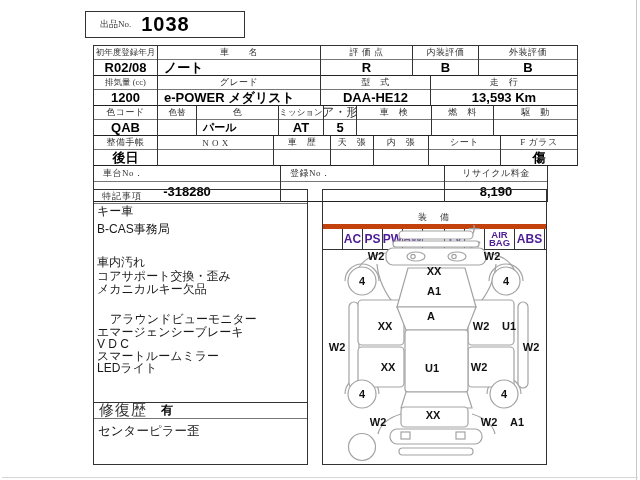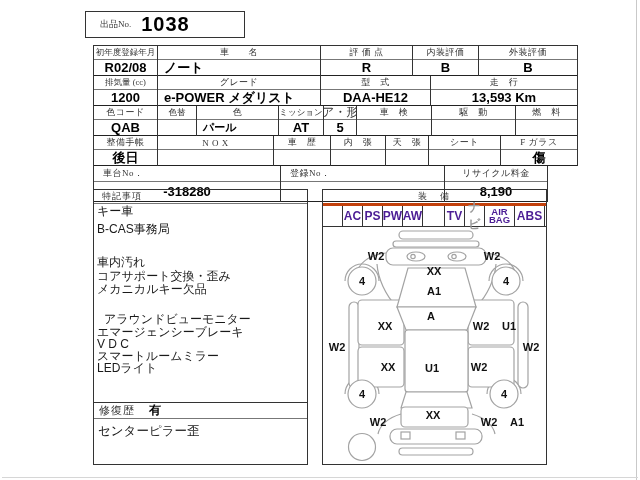--- a/index.html
+++ b/index.html
@@ -25,27 +25,27 @@
   .val.left{justify-content:flex-start;padding-left:6px;}
   .val.small{font-size:11px;}
   .lab.tight{font-size:8.5px;letter-spacing:0;}
   .lab.tighter{font-size:12px;letter-spacing:0;}
   
   .notes-box{position:absolute;left:93px;top:189px;width:215px;height:214px;border:1px solid #333;box-sizing:border-box;}
   .notes-head{height:13px;border-bottom:1px solid #777;display:flex;align-items:center;padding-left:8px;
               font-family:"Liberation Serif","DejaVu Serif",serif;font-size:9px;color:#333;letter-spacing:1px;}
   .repair-box{position:absolute;left:93px;top:402px;width:215px;height:63px;border:1px solid #333;box-sizing:border-box;}
   .repair-head{height:15px;border-bottom:1px solid #777;display:flex;align-items:center;padding-left:5px;}
-  .repair-label{font-family:Liberation Mono, monospace;font-size:11px;color:#333;letter-spacing:1px;}
+  .repair-label{font-family:Liberation Mono, monospace;font-size:15px;color:#333;letter-spacing:1px;}
   .repair-flag{font-size:12px;font-weight:bold;color:#000;margin-left:14px;}
   .repair-note{font-size:12.5px;color:#1a1a1a;padding:4px 0 0 4px;}
   
   .equip-box{position:absolute;left:322px;top:189px;width:225px;height:276px;border:1px solid #333;box-sizing:border-box;}
-  .equip-head{height:13px;border-bottom:3px solid #c2410c;display:flex;align-items:center;justify-content:center;
-              font-family:"Liberation Serif","DejaVu Serif",serif;font-size:9px;color:#333;letter-spacing:2px;}
+  .equip-head{height:13px;border-bottom:5px solid #c2410c;display:flex;align-items:center;justify-content:center;
+              font-family:"Liberation Serif","DejaVu Serif",serif;font-size:9px;color:#333;letter-spacing:2px;margin-top:21px;}
   .equip-row{height:20px;border-bottom:1px solid #333;display:flex;}
   .ec{box-sizing:border-box;border-right:1px solid #333;display:flex;align-items:center;justify-content:center;
       font-size:12px;font-weight:600;color:#4c1d95;white-space:pre-line;text-align:center;}
   .ec.muted{color:#9a9a9a;}
   .ec.airbag{font-size:9.5px;line-height:8.5px;}
   .ec-fill{flex:1;}
   .w20{width:20px}.w22{width:22px}.w30{width:30px}
   
   .car-svg{position:absolute;left:322px;top:222px;width:225px;height:243px;}
   .layer{position:absolute;left:0;top:0;width:640px;height:480px;pointer-events:none;}
@@ -128,49 +128,49 @@
         <div class="val">AT</div>
       </div>
       <div class="col" style="width:33px">
         <div class="lab tighter">ドア・形状</div>
         <div class="val">5</div>
       </div>
       <div class="col" style="width:75px">
         <div class="lab">車　検</div>
         <div class="val"></div>
       </div>
+      <div class="col" style="width:62px">
+        <div class="lab">燃　料</div>
+        <div class="val"></div>
+      </div>
       <div class="col" style="width:84px">
         <div class="lab">駆　動</div>
-        <div class="val"></div>
-      </div>
-      <div class="col" style="width:62px">
-        <div class="lab">燃　料</div>
         <div class="val"></div>
       </div>
     </div>
 
     <div class="row r4">
       <div class="col" style="width:64px">
         <div class="lab">整備手帳</div>
         <div class="val">後日</div>
       </div>
       <div class="col" style="width:116px">
         <div class="lab">N O X</div>
         <div class="val"></div>
       </div>
       <div class="col" style="width:57px">
         <div class="lab">車　歴</div>
         <div class="val"></div>
       </div>
+      <div class="col" style="width:43px">
+        <div class="lab">天　張</div>
+        <div class="val"></div>
+      </div>
       <div class="col" style="width:55px">
         <div class="lab">内　張</div>
-        <div class="val"></div>
-      </div>
-      <div class="col" style="width:43px">
-        <div class="lab">天　張</div>
         <div class="val"></div>
       </div>
       <div class="col" style="width:72px">
         <div class="lab">シート</div>
         <div class="val"></div>
       </div>
       <div class="col" style="width:77px">
         <div class="lab">F ガラス</div>
         <div class="val">傷</div>
       </div>
@@ -289,21 +289,21 @@
       <span class="code" style="left: 517px; top: 422px;">A1</span>
     </div>
 
   <div class="layer">
 
   <span class="note" style="left: 97px; top: 211px;">キー車</span>
       <span class="note" style="left: 97px; top: 229px;">B-CAS事務局</span>
       <span class="note" style="left: 97px; top: 262px;">車内汚れ</span>
       <span class="note" style="left: 97px; top: 276px;">コアサポート交換・歪み</span>
       <span class="note" style="left: 97px; top: 289px;">メカニカルキー欠品</span>
-      <span class="note" style="left: 104px; top: 319px;">アラウンドビューモニター</span>
+      <span class="note" style="left: 110px; top: 319px;">アラウンドビューモニター</span>
       <span class="note" style="left: 97px; top: 332px;">エマージェンシーブレーキ</span>
       <span class="note" style="left: 97px; top: 344px;">V D C</span>
       <span class="note" style="left: 97px; top: 356px;">スマートルームミラー</span>
       <span class="note" style="left: 97px; top: 368px;">LEDライト</span>
     </div>
 
   <div class="scan-r"></div>
   <div class="scan-b"></div>
 </div>
 

